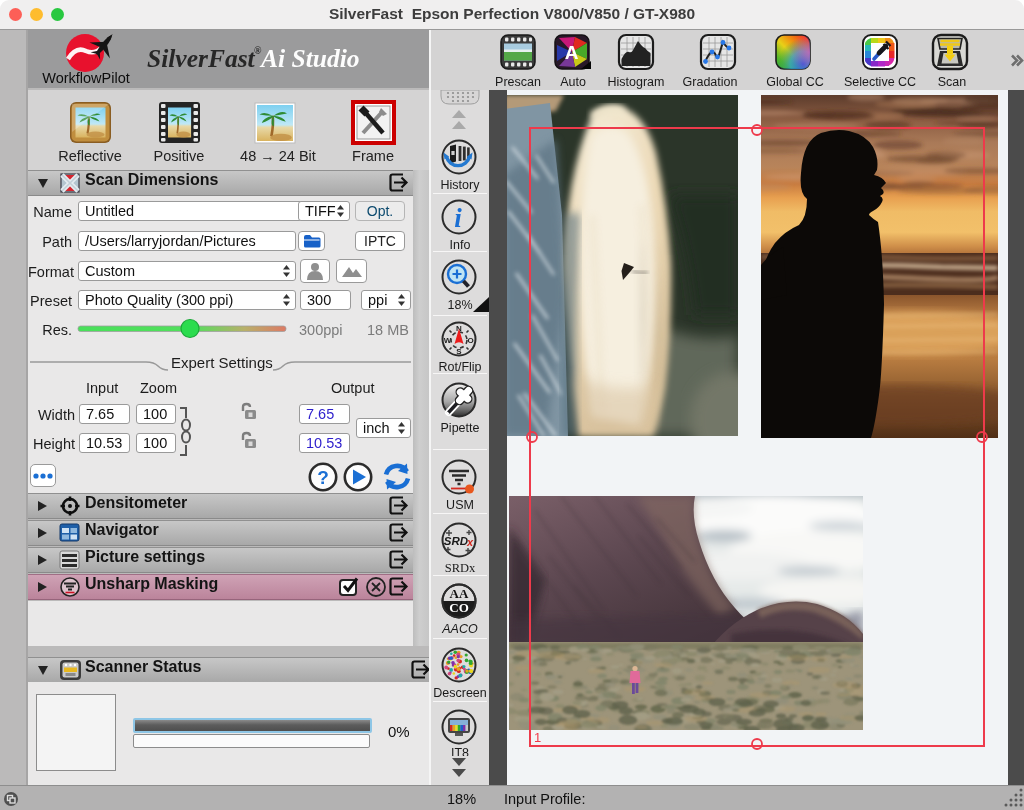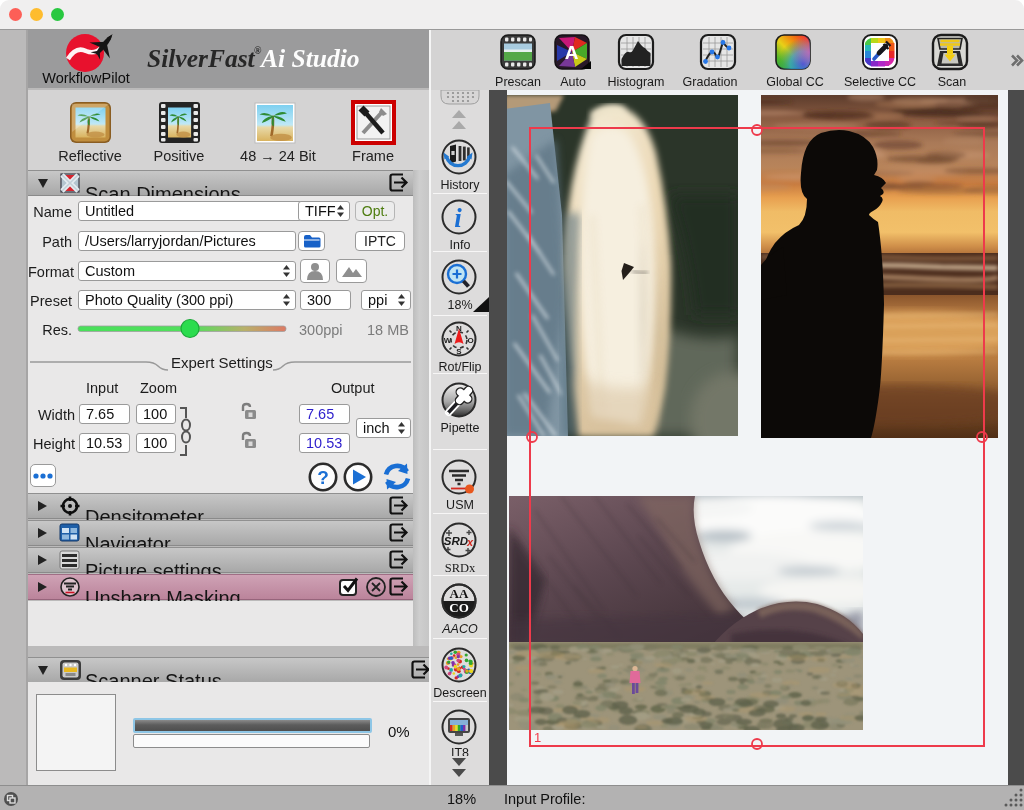--- a/index.html
+++ b/index.html
@@ -7,21 +7,21 @@
 .abs{position:absolute;}
 
 #titlebar{left:0;top:0;width:1024px;height:29px;background:#f0efef;border-bottom:1px solid #999;border-radius:9px 9px 0 0;}
 #titlebar .light{position:absolute;top:8px;width:13px;height:13px;border-radius:50%;}
 #title-text{position:absolute;top:5px;left:0;width:1024px;text-align:center;font-size:15.5px;font-weight:bold;color:#3d3d3d;}
 
 #sfheader{left:28px;top:30px;width:401px;height:58px;background:#9b9b9c;}
 #iconrow{left:28px;top:90px;width:401px;height:80px;background:#d4d3d3;}
 .iconlab{position:absolute;top:58px;width:120px;text-align:center;font-size:14.5px;color:#222;}
 .bandh{left:28px;width:385px;height:24px;background:linear-gradient(#c7c7c7,#a8a8a8);border-top:1px solid #909090;border-bottom:1px solid #8a8a8a;}
-.btxt{position:absolute;left:57px;top:12px;font-size:20px;color:#141414;}
+.btxt{position:absolute;left:57px;top:0;font-size:16px;color:#141414;font-weight:bold;}
 .btri{position:absolute;left:10px;top:7px;width:0;height:0;}
 .tri-r{border-left:9px solid #222;border-top:5.5px solid transparent;border-bottom:5.5px solid transparent;}
 .tri-d{border-top:9px solid #222;border-left:5.5px solid transparent;border-right:5.5px solid transparent;}
 #scanbody{left:28px;top:196px;width:385px;height:297px;background:#e9e8e8;}
 #lowerbody{left:28px;top:601px;width:385px;height:45px;background:#e9e8e8;}
 #gutter{left:413px;top:170px;width:16px;height:476px;background:linear-gradient(90deg,#bdbdbd,#cecece 40%,#c6c6c6);}
 #scanstatusbody{left:28px;top:682px;width:401px;height:103px;background:#e9e8e8;}
 
 .flabel{position:absolute;font-size:14.5px;color:#1c1c1c;text-align:right;}
 .field{position:absolute;background:#fff;border:1px solid #9a9a9a;border-radius:3px;font-size:14.5px;color:#111;padding:0 0 0 6px;display:flex;align-items:center;box-sizing:border-box;}
@@ -43,20 +43,21 @@
 #leftline{left:26px;top:30px;width:2px;height:755px;background:#a6a5a5;}
 </style>
 </head>
 <body>
 <div class="abs" style="left:0;top:0;width:14px;height:14px;background:#fff;"></div>
 <div class="abs" style="left:1010px;top:0;width:14px;height:14px;background:#fff;"></div>
 <div class="abs" id="titlebar">
   <div class="light" style="left:9px;background:#fd5f57;"></div>
   <div class="light" style="left:30px;background:#febc2e;"></div>
   <div class="light" style="left:51px;background:#28c840;"></div>
+  <div id="title-text">SilverFast&nbsp; Epson Perfection V800/V850 / GT-X980</div>
 </div>
 
 <div class="abs" id="leftline"></div>
 
 <div class="abs" id="sfheader">
   <svg width="401" height="58" style="position:absolute;left:0;top:0;">
     <circle cx="57" cy="23" r="19" fill="#e8112d"></circle>
     <path d="M40 29 Q48 16 58 21 Q67 25 74 17" stroke="#fff" stroke-width="4.5" fill="none" opacity=".95"></path>
     <g transform="translate(76,15) rotate(38)" fill="#151515">
       <ellipse cx="0" cy="0" rx="2.6" ry="12"></ellipse>
@@ -167,21 +168,21 @@
 <div class="abs" id="scanbody">
 
   <div class="flabel" style="left:0;top:8px;width:44px;">Name</div>
   <div class="field" style="left:50px;top:5px;width:244px;height:20px;">Untitled</div>
   <div class="field" style="left:270px;top:5px;width:52px;height:20px;text-align:center;">TIFF<span class="updown">
         <svg width="9" height="14">
           <path d="M4.5 1 L8 5.5 L1 5.5 Z" fill="#333"></path>
           <path d="M4.5 13 L1 8.5 L8 8.5 Z" fill="#333"></path>
         </svg>
       </span></div>
-  <div class="btn" style="left:327px;top:5px;width:40px;height:20px;background:#ececec;border-color:#b5b5b5;color:#4d7c0f;">Opt.</div>
+  <div class="btn" style="left:327px;top:5px;width:50px;height:20px;background:#ececec;border-color:#b5b5b5;color:#0c4a6e;">Opt.</div>
 
   <div class="flabel" style="left:0;top:38px;width:44px;">Path</div>
   <div class="field" style="left:50px;top:35px;width:218px;height:20px;">/Users/larryjordan/Pictures</div>
   <div class="btn" style="left:270px;top:35px;width:27px;height:20px;">
     <svg width="18" height="14">
         <path d="M1 3 q0-2 2-2 l4 0 l2 2.5 l7 0 q1.5 0 1.5 1.5 l0 7 q0 1.5 -1.5 1.5 l-13.5 0 q-1.5 0 -1.5 -1.5 Z" fill="#1761c8"></path>
         <path d="M1 6 L16.5 6" stroke="#fff" stroke-width="1"></path>
       </svg>
   </div>
   <div class="btn" style="left:327px;top:35px;width:50px;height:20px;">IPTC</div>

